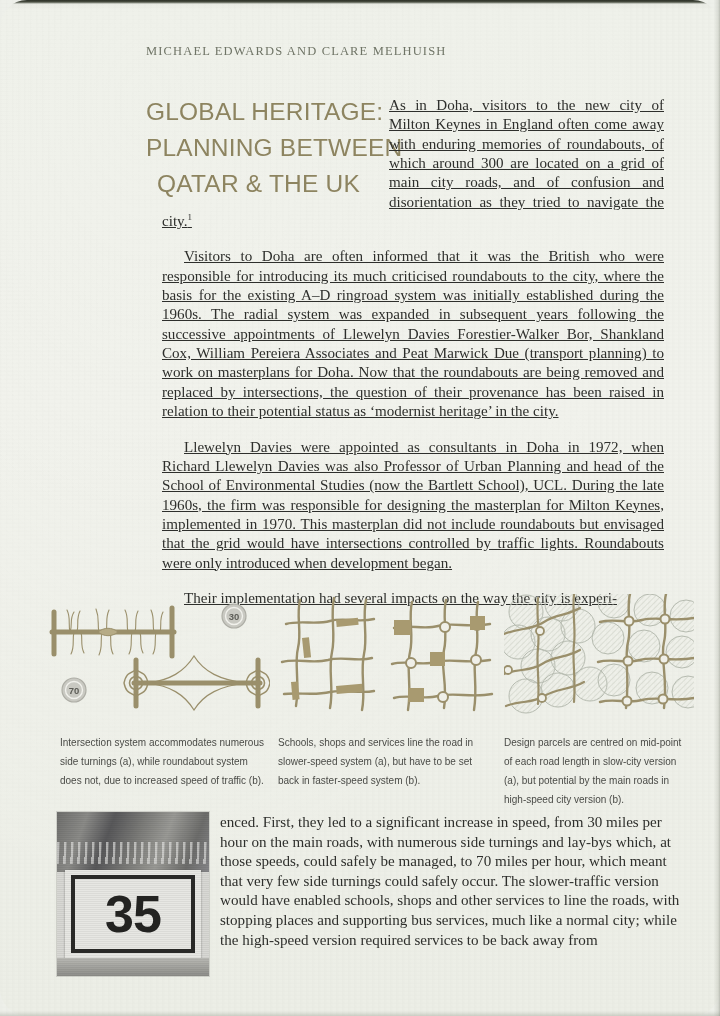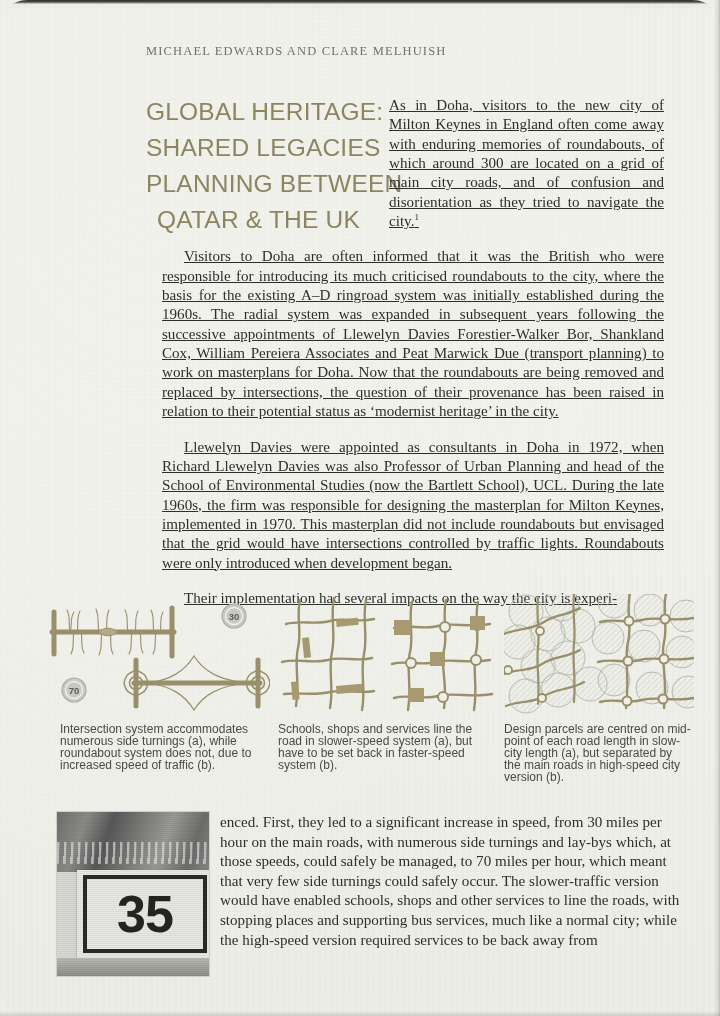--- a/index.html
+++ b/index.html
@@ -73,23 +73,23 @@
 
   
   .figband{position:absolute;left:0;top:594px;width:604px;height:200px;}
   .figcol{position:absolute;top:0;}
   .figcol.c1{left:44px;width:226px;}
   .figcol.c2{left:278px;width:218px;}
   .figcol.c3{left:504px;width:188px;}
   .figart{position:relative;height:120px;}
   .figart svg{display:block;}
   .caption{
-    position:absolute;top:129px;
+    position:absolute;top:139px;
     font-family:"Liberation Sans", sans-serif;
-    font-size:12px;line-height:12px;color:#4a4b47;
+    font-size:10px;line-height:19px;color:#4a4b47;
   }
   .caption.c1{left:16px;width:208px;}
   .caption.c2{left:0px;width:206px;}
   .caption.c3{left:0px;width:188px;}
 
   
   .photo{
     position:absolute;left:57px;top:812px;width:152px;height:164px;
     background:#d8d8d4;
     overflow:hidden;
@@ -98,21 +98,21 @@
   .photo .top{
     position:absolute;left:0;top:0;width:152px;height:60px;
     background:linear-gradient(110deg,#6f6f6d 0%,#8b8b88 18%,#58585a 34%,#7c7c79 52%,#9a9a96 68%,#6d6d6b 86%,#87878a 100%);
   }
   .photo .topstreaks{
     position:absolute;left:0;top:30px;width:152px;height:22px;
     background:repeating-linear-gradient(92deg, rgba(230,230,228,.75) 0px, rgba(230,230,228,.75) 2px, rgba(80,80,78,.0) 3px, rgba(80,80,78,0) 7px);
     opacity:.85;
   }
   .photo .plate{
-    position:absolute;left:20px;top:58px;width:136px;height:88px;
+    position:absolute;left:8px;top:58px;width:136px;height:88px;
     background:#e7e7e3;
     border:0;
     box-shadow:0 1px 2px rgba(0,0,0,.35);
   }
   .photo .plate::after{
     content:"";position:absolute;left:6px;top:5px;right:6px;bottom:5px;
     border:4px solid #2a2a28;
   }
   .photo .num{
     position:absolute;left:0;right:0;top:50%;transform:translateY(-50%);
@@ -144,21 +144,20 @@
 
   <div class="grain"></div>
 
   <div class="runhead">MICHAEL EDWARDS AND CLARE MELHUISH</div>
 
   <div class="body-col">
 
     <div class="title-float">
       <div class="title">
         <span class="ln">GLOBAL HERITAGE:</span>
-        <span class="ln">SHARED LEGACIES</span>
         <span class="ln">PLANNING BETWEEN</span>
         <span class="ln">QATAR &amp; THE UK</span>
       </div>
     </div>
 
     <p><span>As in Doha, visitors to the new city of Milton Keynes in England often come away with enduring memories of roundabouts, of which around 300 are located on a grid of main city roads, and of confusion and disorientation as they tried to navigate the city.</span><sup class="fn">1</sup></p>
     <p class="ind">Visitors to Doha are often informed that it was the British who were responsible for introducing its much criticised roundabouts to the city, where the basis for the existing A–D ringroad system was initially established during the 1960s. The radial system was expanded in subsequent years following the successive appointments of Llewelyn Davies Forestier-Walker Bor, Shankland Cox, William Pereiera Associates and Peat Marwick Due (transport planning) to work on masterplans for Doha. Now that the roundabouts are being removed and replaced by intersections, the question of their provenance has been raised in relation to their potential status as ‘modernist heritage’ in the city.</p>
     <p class="ind">Llewelyn Davies were appointed as consultants in Doha in 1972, when Richard Llewelyn Davies was also Professor of Urban Planning and head of the School of Environmental Studies (now the Bartlett School), UCL. During the late 1960s, the firm was responsible for designing the masterplan for Milton Keynes, implemented in 1970. This masterplan did not include roundabouts but envisaged that the grid would have intersections controlled by traffic lights. Roundabouts were only introduced when development began.</p>
     <p class="ind">Their implementation had several impacts on the way the city is experi-</p>
   </div>
@@ -325,21 +324,21 @@
           <g>
             <circle cx="125" cy="27" r="4.5" fill="#efefe8" stroke="#9a8f6b" stroke-width="2"></circle>
             <circle cx="161" cy="25" r="4.5" fill="#efefe8" stroke="#9a8f6b" stroke-width="2"></circle>
             <circle cx="124" cy="67" r="4.5" fill="#efefe8" stroke="#9a8f6b" stroke-width="2"></circle>
             <circle cx="160" cy="65" r="4.5" fill="#efefe8" stroke="#9a8f6b" stroke-width="2"></circle>
             <circle cx="123" cy="107" r="4.5" fill="#efefe8" stroke="#9a8f6b" stroke-width="2"></circle>
             <circle cx="159" cy="105" r="4.5" fill="#efefe8" stroke="#9a8f6b" stroke-width="2"></circle>
           </g>
         </svg>
       </div>
-      <div class="caption c3">Design parcels are centred on mid-point of each road length in slow-city length (a), but separated by the main roads in high-speed city version (b).</div>
+      <div class="caption c3">Design parcels are centred on mid-point of each road length in slow-city version (a), but potential by the main roads in high-speed city version (b).</div>
     </div>
   </div>
 
   <div class="photo">
     <div class="top"></div>
     <div class="topstreaks"></div>
     <div class="plate">
       <div class="num">35</div>
     </div>
     <div class="base"></div>

